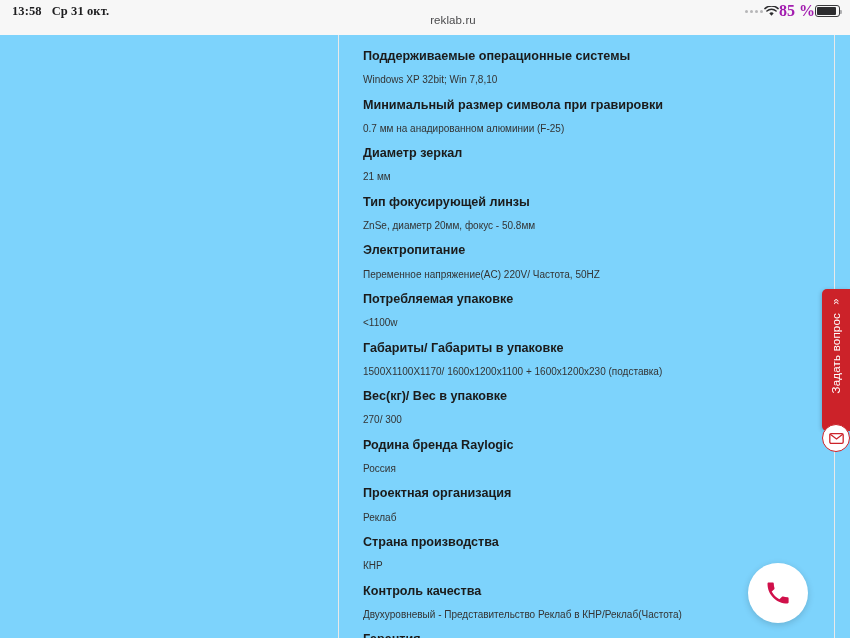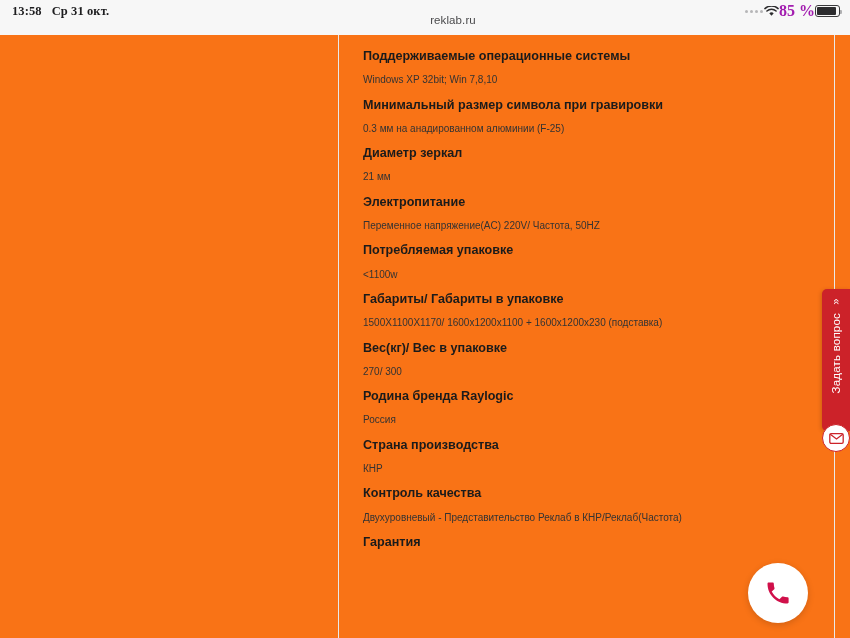--- a/index.html
+++ b/index.html
@@ -103,21 +103,21 @@
     letter-spacing: .1px;
     margin-left: 28px;
   }
 
   
   .page {
     position: absolute;
     top: 35px; left: 0;
     width: 850px;
     height: 603px;
-    background: #f97316;
+    background: #7dd3fc;
   }
   .content-col {
     position: absolute;
     top: 0;
     left: 338px;
     width: 497px;
     height: 603px;
     border-left: 1px solid #e9e9e9;
     border-right: 1px solid #e9e9e9;
     box-sizing: border-box;
@@ -231,45 +231,53 @@
 
 <div class="page">
 
   <div class="content-col">
     <div class="spec">
       <div class="spec-label">Поддерживаемые операционные системы</div>
       <div class="spec-value">Windows XP 32bit; Win 7,8,10</div>
     </div>
     <div class="spec">
       <div class="spec-label">Минимальный размер символа при гравировки</div>
-      <div class="spec-value">0.3 мм на анадированном алюминии (F-25)</div>
+      <div class="spec-value">0.7 мм на анадированном алюминии (F-25)</div>
     </div>
     <div class="spec">
       <div class="spec-label">Диаметр зеркал</div>
       <div class="spec-value">21 мм</div>
     </div>
     <div class="spec">
+      <div class="spec-label">Тип фокусирующей линзы</div>
+      <div class="spec-value">ZnSe, диаметр 20мм, фокус - 50.8мм</div>
+    </div>
+    <div class="spec">
       <div class="spec-label">Электропитание</div>
       <div class="spec-value">Переменное напряжение(AC) 220V/ Частота, 50HZ</div>
     </div>
     <div class="spec">
       <div class="spec-label">Потребляемая упаковке</div>
       <div class="spec-value">&lt;1100w</div>
     </div>
     <div class="spec">
       <div class="spec-label">Габариты/ Габариты в упаковке</div>
       <div class="spec-value">1500X1100X1170/ 1600x1200x1100 + 1600x1200x230 (подставка)</div>
     </div>
     <div class="spec">
       <div class="spec-label">Вес(кг)/ Вес в упаковке</div>
       <div class="spec-value">270/ 300</div>
     </div>
     <div class="spec">
       <div class="spec-label">Родина бренда Raylogic</div>
       <div class="spec-value">Россия</div>
+    </div>
+    <div class="spec">
+      <div class="spec-label">Проектная организация</div>
+      <div class="spec-value">Реклаб</div>
     </div>
     <div class="spec">
       <div class="spec-label">Страна производства</div>
       <div class="spec-value">КНР</div>
     </div>
     <div class="spec">
       <div class="spec-label">Контроль качества</div>
       <div class="spec-value">Двухуровневый - Представительство Реклаб в КНР/Реклаб(Частота)</div>
     </div>
     <div class="spec">

